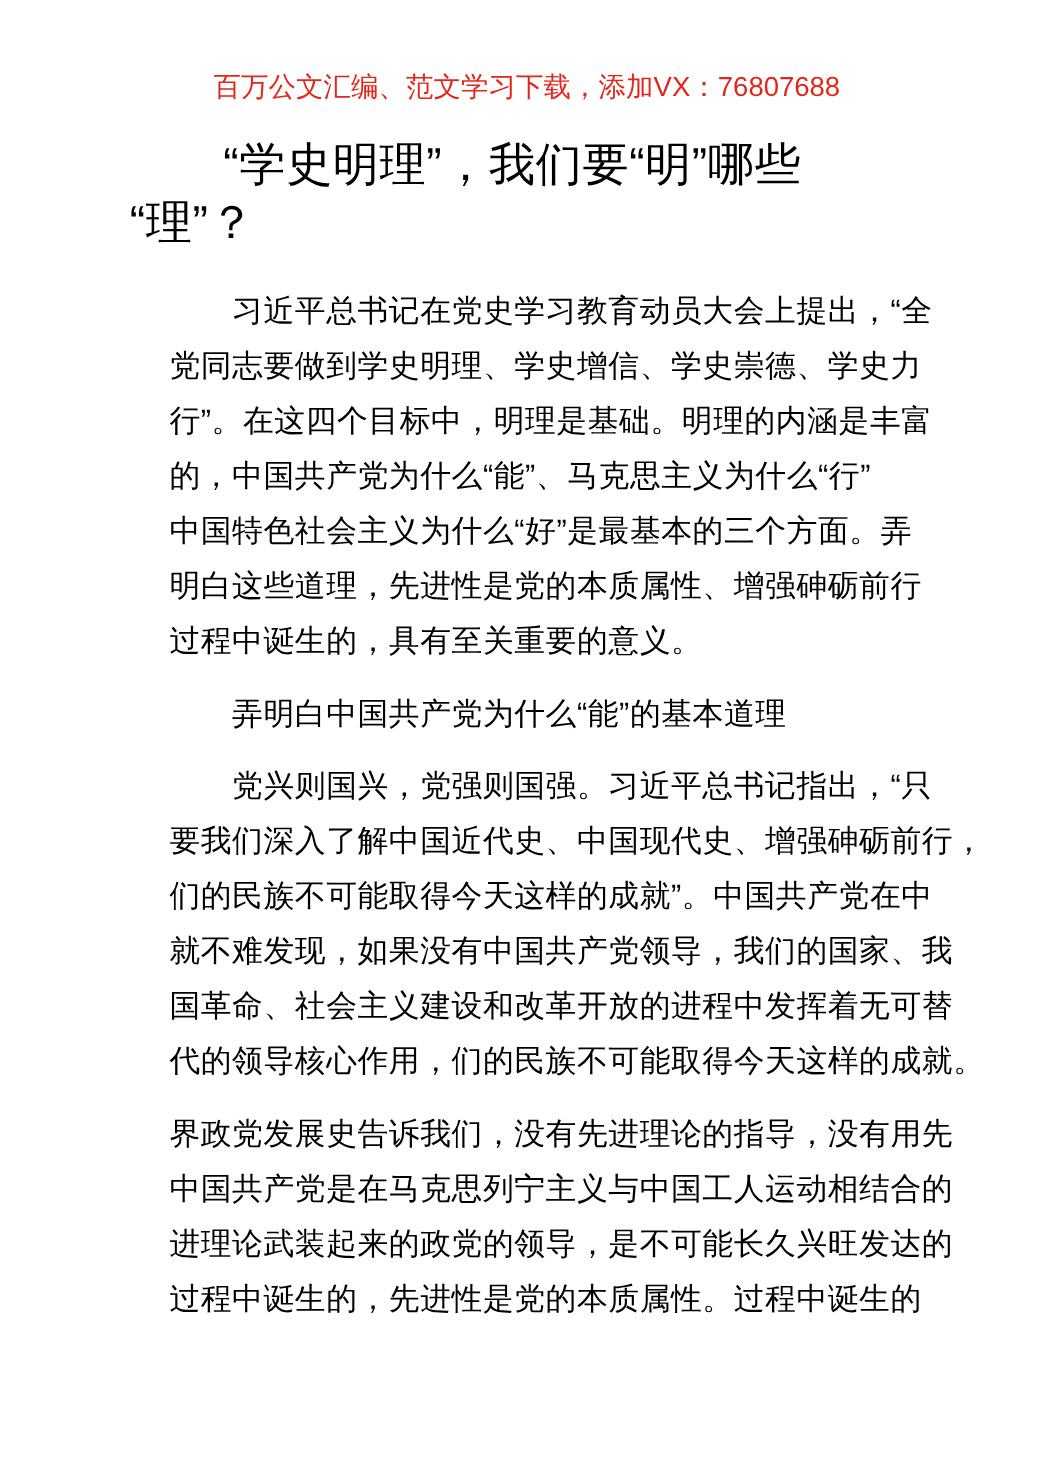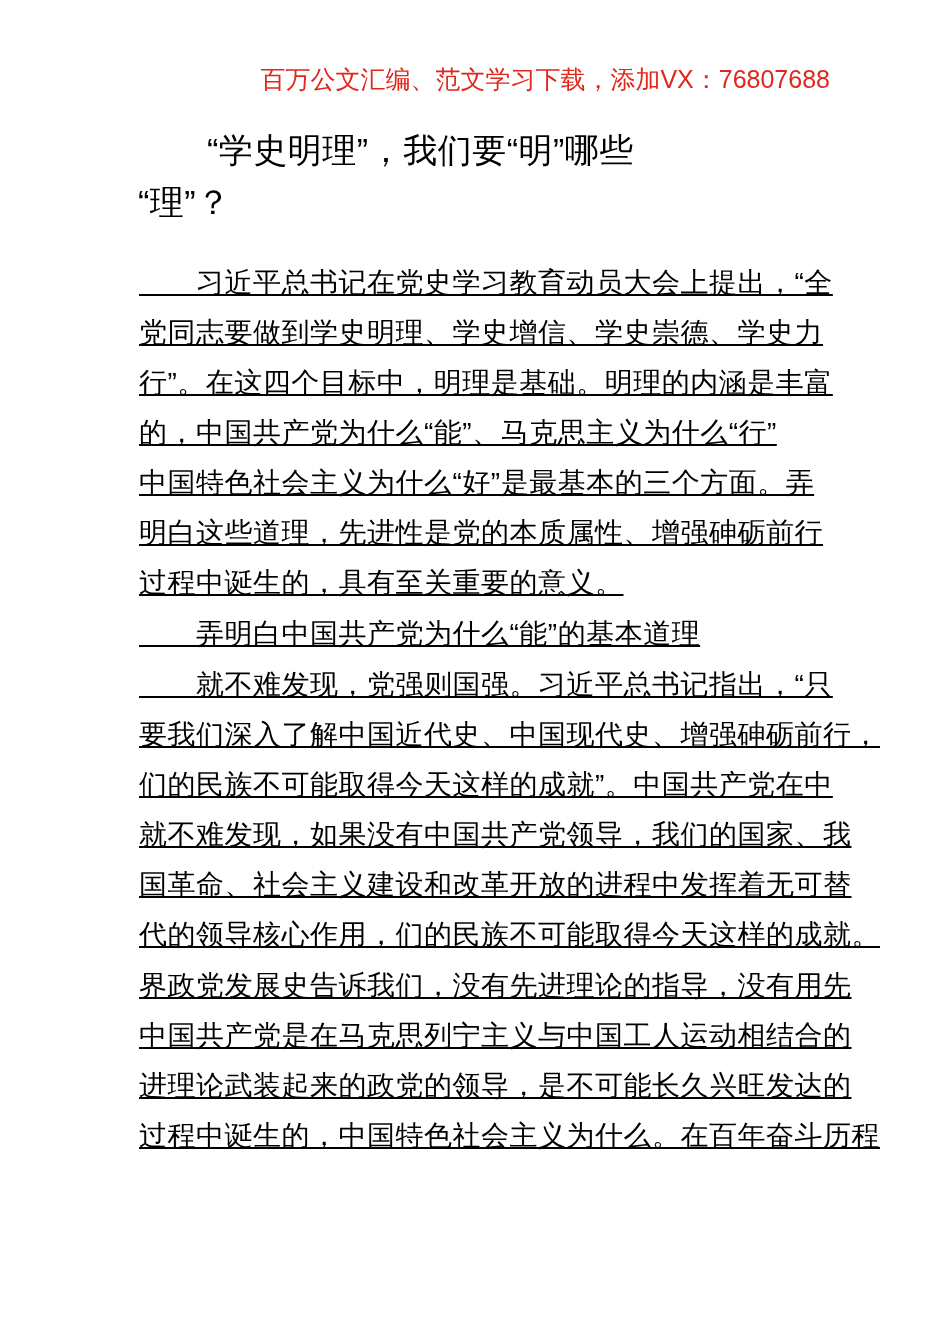--- a/index.html
+++ b/index.html
@@ -16,47 +16,45 @@
   }
   .page {
     box-sizing: border-box;
     width: 950px;
     height: 1344px;
     background: var(--page-bg, #ffffff);
     padding: 64px 120px 0 138px;
     overflow: hidden;
   }
   .notice {
-    text-align: right;
+    text-align: center;
     font-size: 25px;
     line-height: 30px;
     color: var(--accent-red, #e1261c);
     margin: 0 0 0 -10px;
     white-space: nowrap;
   }
   .title {
     margin: 30px 0 0 -20px;
     padding: 0;
     font-size: 34px;
     line-height: 52px;
     font-weight: 400;
     color: var(--text-color, #000000);
   }
   .title .line {
-    font-size: 34px;
+    font-size: 42px;
     line-height: 52px;
-    margin-left: 20px;
   }
   .body-text {
     margin-top: 30px;
   }
   .para {
-    margin: 1px;
+    margin: 16px;
     padding: 0;
-    text-decoration: underline;
   }
   .line {
     font-size: 28px;
     line-height: 50px;
     letter-spacing: 0.5px;
     white-space: nowrap;
     color: var(--text-color, #000000);
   }
 </style>
 </head>
@@ -78,28 +76,28 @@
         <div class="line">行”。在这四个目标中，明理是基础。明理的内涵是丰富</div>
         <div class="line">的，中国共产党为什么“能”、马克思主义为什么“行”</div>
         <div class="line">中国特色社会主义为什么“好”是最基本的三个方面。弄</div>
         <div class="line">明白这些道理，先进性是党的本质属性、增强砷砺前行</div>
         <div class="line">过程中诞生的，具有至关重要的意义。</div>
       </div>
     <div class="para">
         <div class="line">　　弄明白中国共产党为什么“能”的基本道理</div>
       </div>
     <div class="para">
-        <div class="line">　　就不难发现，党强则国强。习近平总书记指出，“只</div>
+        <div class="line">　　党兴则国兴，党强则国强。习近平总书记指出，“只</div>
         <div class="line">要我们深入了解中国近代史、中国现代史、增强砷砺前行，</div>
         <div class="line">们的民族不可能取得今天这样的成就”。中国共产党在中</div>
         <div class="line">就不难发现，如果没有中国共产党领导，我们的国家、我</div>
         <div class="line">国革命、社会主义建设和改革开放的进程中发挥着无可替</div>
         <div class="line">代的领导核心作用，们的民族不可能取得今天这样的成就。</div>
       </div>
     <div class="para">
         <div class="line">界政党发展史告诉我们，没有先进理论的指导，没有用先</div>
         <div class="line">中国共产党是在马克思列宁主义与中国工人运动相结合的</div>
         <div class="line">进理论武装起来的政党的领导，是不可能长久兴旺发达的</div>
-        <div class="line">过程中诞生的，中国特色社会主义为什么。在百年奋斗历程</div>
+        <div class="line">过程中诞生的，先进性是党的本质属性。过程中诞生的</div>
       </div>
   </div>
 
 </div>
 
 </body></html>

